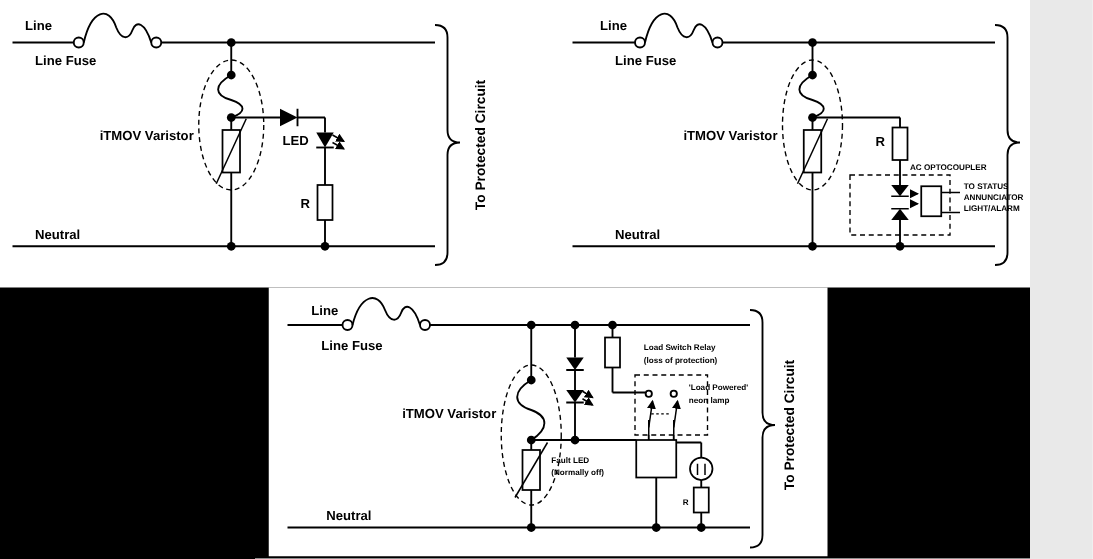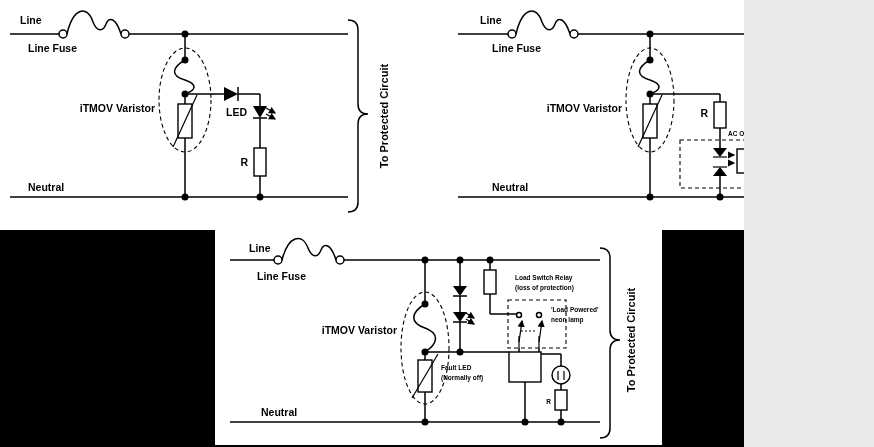--- a/index.html
+++ b/index.html
@@ -1,16 +1,16 @@
 <!DOCTYPE html>
 <html style="--ink: #000000; --bg: #ffffff; --mask: #000000;"><head>
 <meta charset="utf-8">
 <style>
   html,body{margin:0;padding:0;background:#e9e9e9;}
-  .stage{position:relative;width:744px;height:447px;background:#fff;overflow:hidden;
+  .stage{position:relative;width:824px;height:447px;background:#fff;overflow:hidden;
          font-family:"Liberation Sans",sans-serif;}
   .mask{position:absolute;left:0;top:230px;width:874px;height:217px;background:var(--mask,#000);}
   .panel{position:absolute;left:215px;top:230px;width:447px;height:215px;background:var(--bg,#fff);}
   svg{position:absolute;display:block;}
   .w{stroke:var(--ink,#000);stroke-width:1.5;fill:none;}
   .w1{stroke:var(--ink,#000);stroke-width:1.2;fill:none;}
   .f{fill:var(--ink,#000);stroke:none;}
   .dot{fill:var(--ink,#000);stroke:none;}
   .term{fill:#fff;stroke:var(--ink,#000);stroke-width:1.5;}
   .dash{stroke:var(--ink,#000);stroke-width:1.1;fill:none;stroke-dasharray:4 3;}

